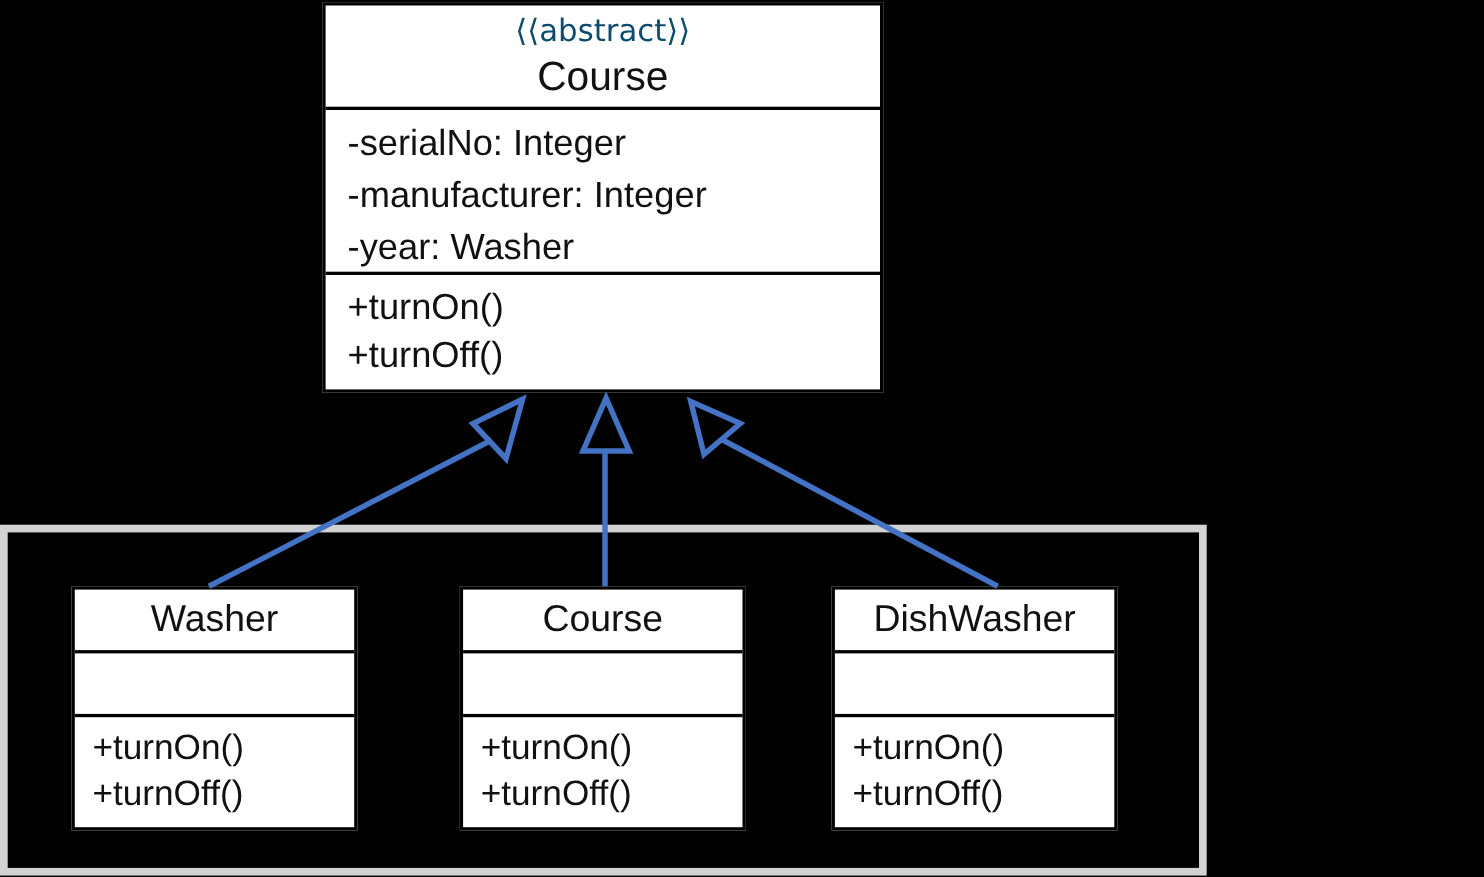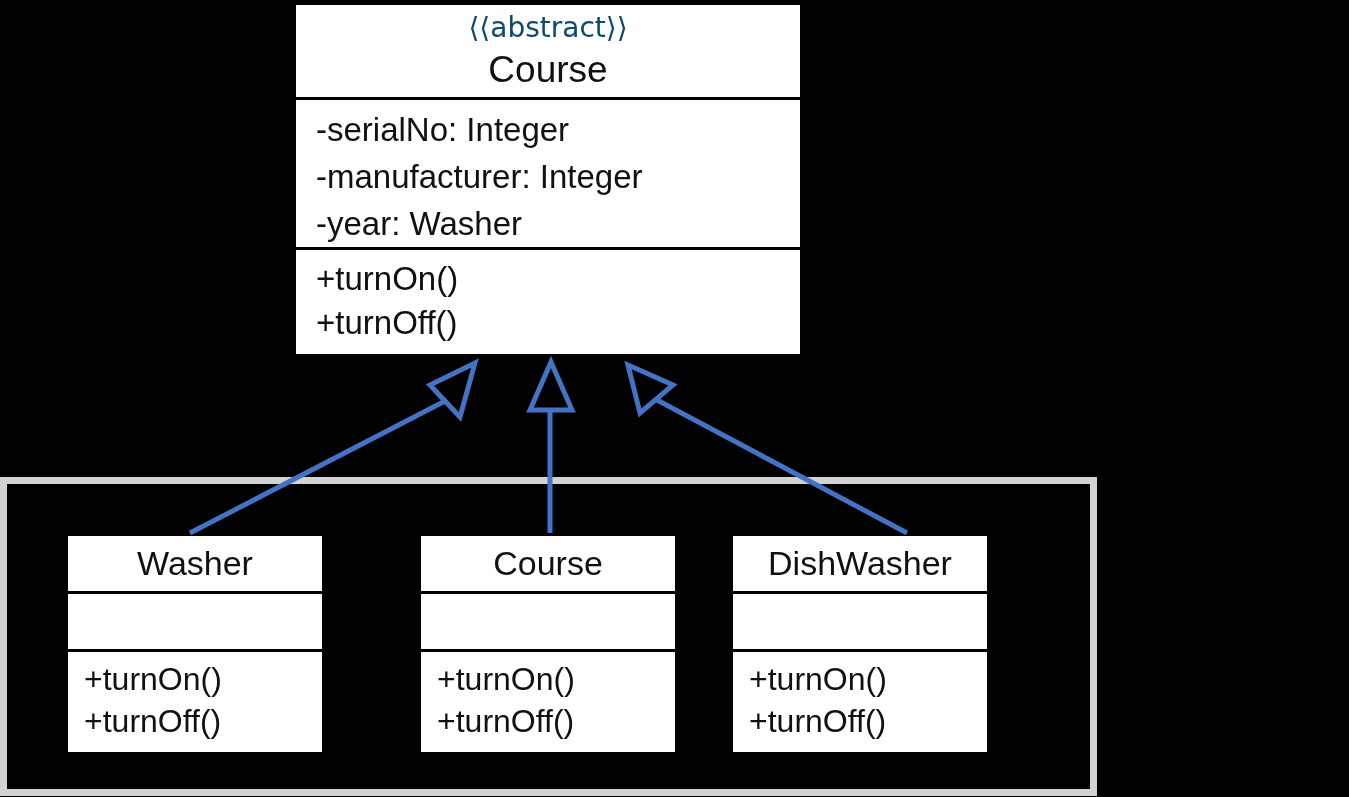--- a/index.html
+++ b/index.html
@@ -55,21 +55,21 @@
     padding:7px 8px 0 20px;
   }
   .member.method{
     font-size:33px;line-height:44px;white-space:nowrap;
   }
 
   
   .sub-box{top:533px;width:260px;height:222px;}
   .sub-box.washer{left:65px;}
   .sub-box.freezer{left:418px;}
-  .sub-box.dishwasher{left:730px;}
+  .sub-box.dishwasher{left:756px;}
   .sub-box .title-sec{
     height:55px;
     display:flex;align-items:center;justify-content:center;
   }
   .sub-box .class-name{
     font-size:34px;font-weight:normal;
   }
   .sub-box .attrs-sec{height:58px;}
   .sub-box .methods-sec{
     height:97px;

